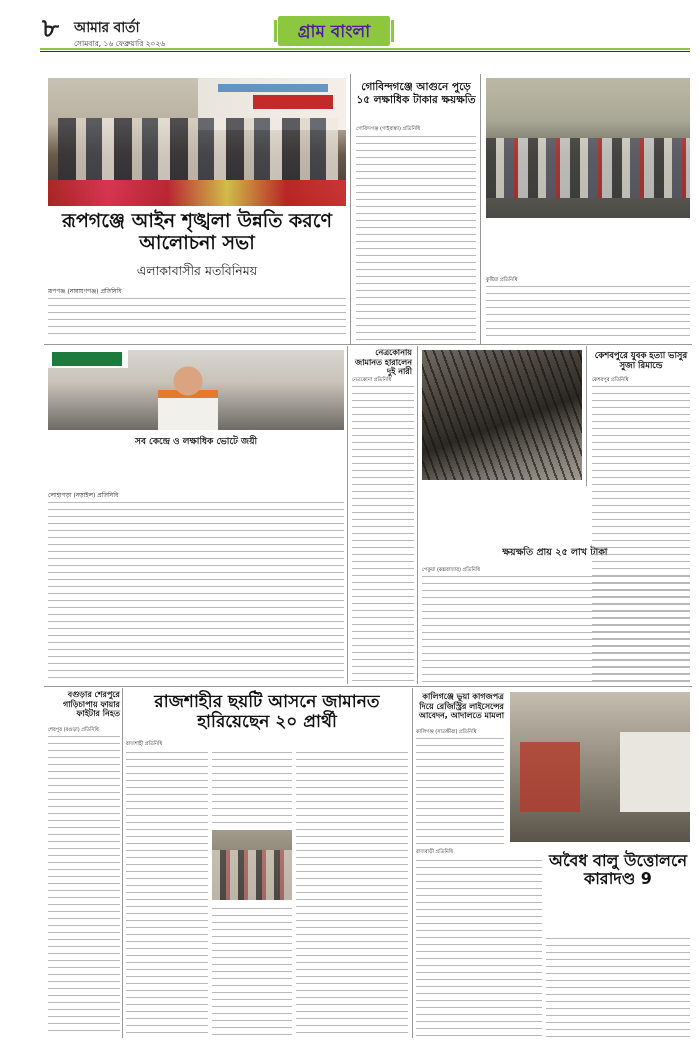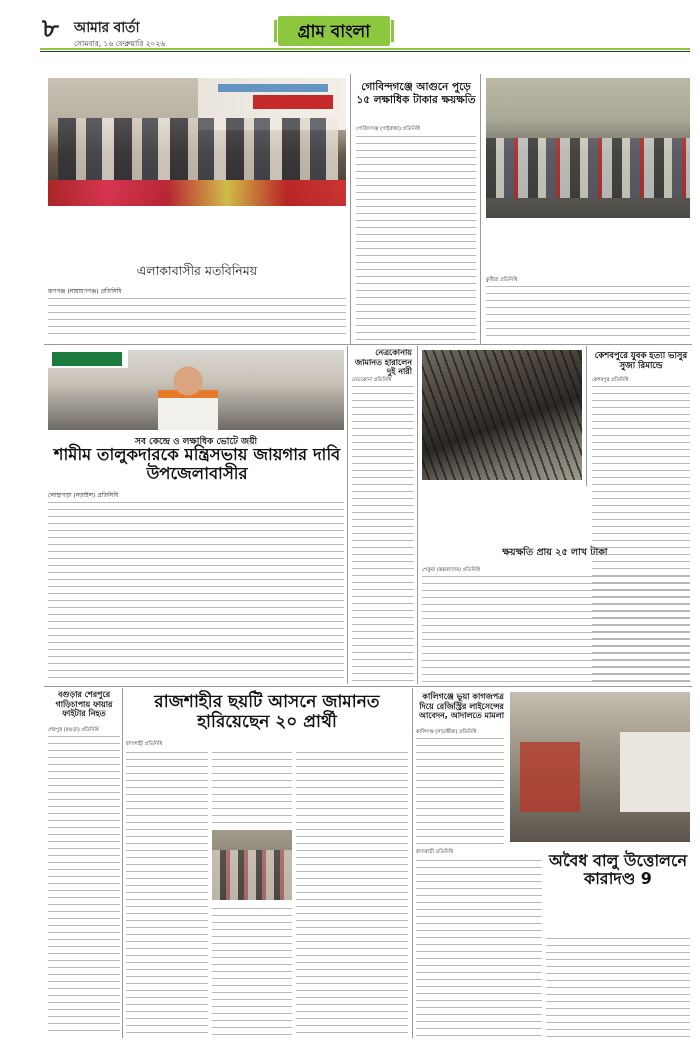--- a/index.html
+++ b/index.html
@@ -6,21 +6,21 @@
   html, body { width: 700px; height: 1050px; background: #fff; overflow: hidden; }
   body { font-family: "DejaVu Sans", sans-serif; color: #111; position: relative; }
 
   .page { position: absolute; left: 0; top: 0; width: 700px; height: 1050px; background: #fff; }
 
   
   .hdr { position: absolute; left: 40px; top: 8px; width: 650px; height: 40px; }
   .hdr-num { position: absolute; left: 2px; top: 0px; font-family: "DejaVu Serif", serif; font-size: 26px; font-weight: bold; color: #222; }
   .hdr-logo { position: absolute; left: 34px; top: 8px; font-size: 14px; font-weight: bold; color: #222; letter-spacing: -0.3px; }
   .hdr-date { position: absolute; left: 34px; top: 30px; font-size: 7.5px; color: #333; }
-  .hdr-sect { position: absolute; left: 238px; top: 8px; width: 112px; height: 30px; background: #8dc63f; color: #000000; font-size: 17px; font-weight: bold; text-align: center; line-height: 30px; border-radius: 2px; }
+  .hdr-sect { position: absolute; left: 238px; top: 8px; width: 112px; height: 30px; background: #8dc63f; color: #4c1d95; font-size: 17px; font-weight: bold; text-align: center; line-height: 30px; border-radius: 2px; }
   .hdr-sect::before { content: ""; position: absolute; left: -4px; top: 4px; width: 3px; height: 22px; background: #8dc63f; }
   .hdr-sect::after { content: ""; position: absolute; right: -4px; top: 4px; width: 3px; height: 22px; background: #8dc63f; }
   .hdr-line { position: absolute; left: 40px; top: 48px; width: 650px; height: 2px; background: #8dc63f; }
   .hdr-line2 { position: absolute; left: 40px; top: 51px; width: 650px; height: 1px; background: #333; }
 
   
   .photo { position: absolute; overflow: hidden; }
   .headline { position: absolute; font-weight: bold; color: #111; text-align: center; line-height: 1.15; }
   .sub { position: absolute; text-align: center; color: #222; }
   .byline { position: absolute; font-size: 6px; color: #333; }
@@ -45,20 +45,21 @@
   <div class="hdr-line2"></div>
 
   <div class="photo" style="left:48px;top:78px;width:298px;height:128px;background:linear-gradient(180deg,#c8c2b4 0%,#b9b0a0 35%,#6a5a4a 60%,#3a3430 100%);">
     <div style="position:absolute;left:150px;top:0;width:148px;height:52px;background:linear-gradient(90deg,#e9e4dc,#f4efe8);"></div>
     <div style="position:absolute;left:170px;top:6px;width:110px;height:8px;background:#2a6fb3;opacity:.7"></div>
     <div style="position:absolute;left:205px;top:17px;width:80px;height:14px;background:#c42a2a;"></div>
     <div style="position:absolute;left:0;top:102px;width:298px;height:26px;background:linear-gradient(90deg,#b22,#e35,#c23,#e8d24b,#c22,#d33);opacity:.85"></div>
     <div style="position:absolute;left:10px;top:40px;width:280px;height:62px;background:repeating-linear-gradient(90deg,#2b2b33 0 18px,#dcd4c8 18px 28px,#3a3f4a 28px 44px,#efe9e0 44px 56px);opacity:.75"></div>
   </div>
 
+  <div class="headline" style="left:52px;top:210px;width:290px;font-size:19px;">রূপগঞ্জে আইন শৃঙ্খলা উন্নতি করণে আলোচনা সভা</div>
   <div class="sub" style="left:52px;top:262px;width:290px;font-size:12.5px;">এলাকাবাসীর মতবিনিময়</div>
   <div class="byline" style="left:48px;top:286px;">রূপগঞ্জ (নারায়ণগঞ্জ) প্রতিনিধি</div>
   <div class="body-text" style="left:48px;top:294px;width:298px;height:42px;background:repeating-linear-gradient(180deg,transparent 0 4px,#9a9a9a 4px 5px,transparent 5px 7px);opacity:.7"></div>
 
   <div class="rule-v" style="left:350px;top:74px;height:270px;"></div>
 
   <div class="small-head" style="left:356px;top:80px;width:120px;font-size:10.5px;">গোবিন্দগঞ্জে আগুনে পুড়ে ১৫ লক্ষাধিক টাকার ক্ষয়ক্ষতি</div>
   <div class="byline" style="left:356px;top:125px;font-size:5px;">গোবিন্দগঞ্জ (গাইবান্ধা) প্রতিনিধি</div>
   <div class="body-text" style="left:356px;top:132px;width:120px;height:210px;background:repeating-linear-gradient(180deg,transparent 0 4px,#9a9a9a 4px 5px,transparent 5px 7px);opacity:.7"></div>
 
@@ -71,21 +72,20 @@
   <div class="body-text" style="left:486px;top:282px;width:204px;height:60px;background:repeating-linear-gradient(180deg,transparent 0 4px,#9a9a9a 4px 5px,transparent 5px 7px);opacity:.7"></div>
 
   <div class="rule-h" style="left:44px;top:344px;width:648px;"></div>
 
   <div class="photo" style="left:48px;top:350px;width:296px;height:80px;background:linear-gradient(180deg,#d8d6d0 0%,#c9c3b8 40%,#6e6a66 100%);">
     <div style="position:absolute;left:0;top:0;width:80px;height:18px;background:#fff;"></div>
     <div style="position:absolute;left:4px;top:2px;width:70px;height:14px;background:#1d7a3d;"></div>
     <div style="position:absolute;left:110px;top:10px;width:60px;height:70px;background:radial-gradient(circle at 50% 30%,#d9a47f 0 14px,transparent 15px),linear-gradient(180deg,transparent 0 30px,#e67a29 30px 38px,#f2f0ea 38px);"></div>
   </div>
   <div class="photo-caption" style="left:48px;top:434px;width:296px;">সব কেন্দ্রে ও লক্ষাধিক ভোটে জয়ী</div>
-  <div class="headline" style="left:52px;top:446px;width:290px;font-size:16.5px;">শামীম তালুকদারকে মন্ত্রিসভায় জায়গার দাবি উপজেলাবাসীর</div>
   <div class="byline" style="left:48px;top:490px;">লোহাগড়া (নড়াইল) প্রতিনিধি</div>
   <div class="body-text" style="left:48px;top:498px;width:296px;height:180px;background:repeating-linear-gradient(180deg,transparent 0 4px,#9a9a9a 4px 5px,transparent 5px 7px);opacity:.7"></div>
 
   <div class="rule-v" style="left:347px;top:346px;height:338px;"></div>
 
   <div class="small-head" style="left:352px;top:348px;width:60px;font-size:8px;text-align:right;">নেত্রকোনায় জামানত হারালেন দুই নারী</div>
   <div class="byline" style="left:352px;top:376px;font-size:5px;">নেত্রকোনা প্রতিনিধি</div>
   <div class="body-text" style="left:352px;top:382px;width:62px;height:300px;background:repeating-linear-gradient(180deg,transparent 0 4px,#9a9a9a 4px 5px,transparent 5px 7px);opacity:.7"></div>
 
   <div class="rule-v" style="left:417px;top:346px;height:338px;"></div>
@@ -98,21 +98,21 @@
   <div class="body-text" style="left:422px;top:572px;width:268px;height:110px;background:repeating-linear-gradient(180deg,transparent 0 4px,#9a9a9a 4px 5px,transparent 5px 7px);opacity:.7"></div>
 
   <div class="rule-v" style="left:586px;top:346px;height:140px;"></div>
 
   <div class="small-head" style="left:592px;top:350px;width:98px;font-size:8.5px;">কেশবপুরে যুবক হত্যা ভাসুর সুজা রিমান্ডে</div>
   <div class="byline" style="left:592px;top:376px;font-size:5px;">কেশবপুর প্রতিনিধি</div>
   <div class="body-text" style="left:592px;top:382px;width:98px;height:300px;background:repeating-linear-gradient(180deg,transparent 0 4px,#9a9a9a 4px 5px,transparent 5px 7px);opacity:.7"></div>
 
   <div class="rule-h" style="left:44px;top:686px;width:648px;"></div>
 
-  <div class="small-head" style="left:48px;top:690px;width:72px;font-size:8px;">বগুড়ার শেরপুরে গাড়িচাপায় ফায়ার ফাইটার নিহত</div>
+  <div class="small-head" style="left:48px;top:690px;width:72px;font-size:8px;text-align:right;">বগুড়ার শেরপুরে গাড়িচাপায় ফায়ার ফাইটার নিহত</div>
   <div class="byline" style="left:48px;top:726px;font-size:5px;">শেরপুর (বগুড়া) প্রতিনিধি</div>
   <div class="body-text" style="left:48px;top:732px;width:72px;height:300px;background:repeating-linear-gradient(180deg,transparent 0 4px,#9a9a9a 4px 5px,transparent 5px 7px);opacity:.7"></div>
 
   <div class="rule-v" style="left:122px;top:688px;height:350px;"></div>
 
   <div class="headline" style="left:126px;top:692px;width:282px;font-size:17px;">রাজশাহীর ছয়টি আসনে জামানত হারিয়েছেন ২০ প্রার্থী</div>
   <div class="byline" style="left:126px;top:740px;font-size:5px;">রাজশাহী প্রতিনিধি</div>
   <div class="body-text" style="left:126px;top:748px;width:82px;height:290px;background:repeating-linear-gradient(180deg,transparent 0 4px,#9a9a9a 4px 5px,transparent 5px 7px);opacity:.7"></div>
   <div class="photo" style="left:212px;top:830px;width:80px;height:70px;background:linear-gradient(180deg,#a29a8a,#6d665a);">
     <div style="position:absolute;left:0;top:20px;width:80px;height:50px;background:repeating-linear-gradient(90deg,#dcd5c8 0 8px,#3b3a38 8px 14px,#b66 14px 18px);opacity:.7"></div>

